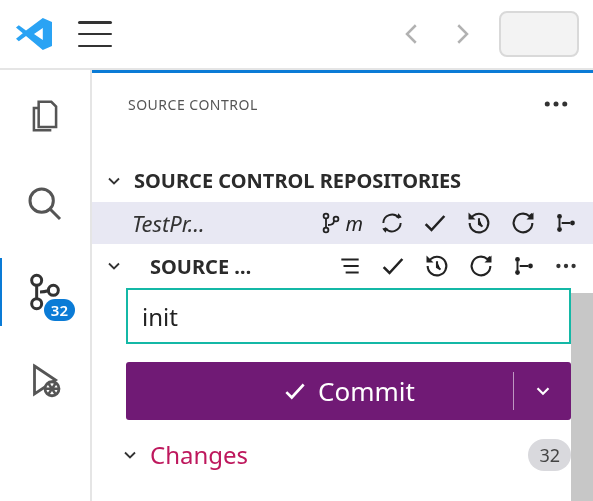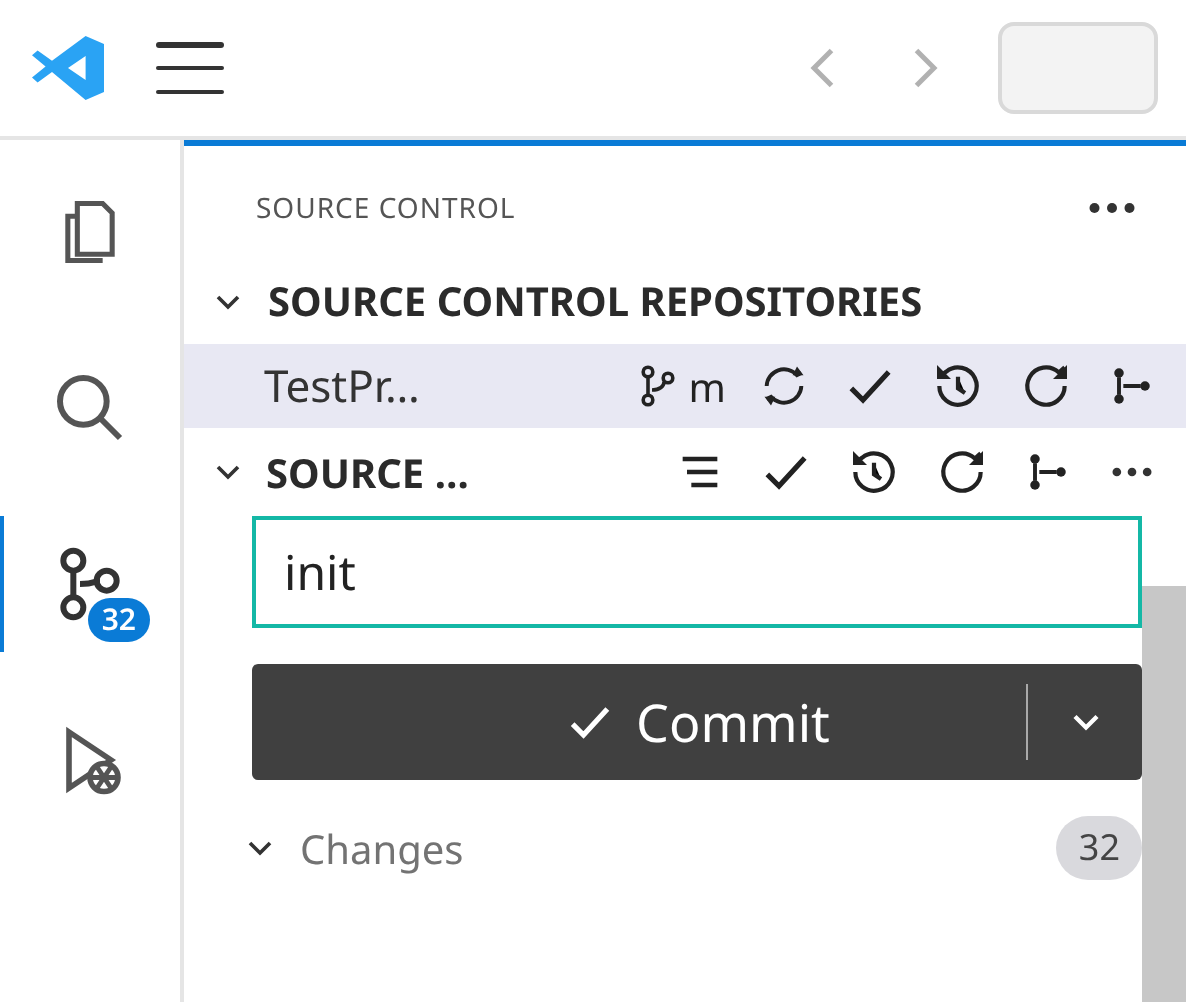--- a/index.html
+++ b/index.html
@@ -14,37 +14,37 @@
   .main { display: flex; height: calc(501px - 70px); position: relative; }
   .activitybar { width: 92px; border-right: 2px solid #e5e5e5; display: flex; flex-direction: column; align-items: center; padding-top: 24px; gap: 44px; }
   .activity-item { width: 44px; height: 44px; display: flex; align-items: center; justify-content: center; position: relative; color: #555; }
   .activity-item.active { color: #333; }
   .activity-indicator { position: absolute; left: -24px; top: -12px; bottom: -12px; width: 3px; background: #0a7bd6; }
   .badge { position: absolute; bottom: -7px; right: -8px; background: #0a7bd6; color: #fff; font-size: 15px; font-weight: 600; border-radius: 14px; padding: 2px 7px; line-height: 1.2; }
   .panel { flex: 1; min-width: 0; position: relative; border-top: 3px solid #0a7bd6; }
   .panel-header { display: flex; align-items: center; padding: 16px 22px 10px 36px; }
   .panel-title { font-size: 14px; letter-spacing: .5px; color: #555; }
   .more-icon { margin-left: auto; color: #333; }
-  .section-header { display: flex; align-items: center; padding: 8px 0 8px 12px; gap: 10px; }
+  .section-header { display: flex; align-items: center; padding: 8px 0 8px 12px; gap: 10px; margin-top: 30px; }
   .chev { width: 20px; height: 20px; flex: none; }
   .section-label { font-size: 20px; font-weight: 700; color: #2b2b2b; white-space: nowrap; overflow: hidden; text-overflow: ellipsis; flex: 1; min-width: 0; }
-  .repo-row { display: flex; align-items: center; background: #e8e8f3; padding: 6px 14px 6px 40px; gap: 14px; }
+  .repo-row { display: flex; align-items: center; background: #e8e8f3; padding: 6px 14px 6px 40px; gap: 14px; font-style: italic; }
   .repo-name { font-size: 22px; color: #333; white-space: nowrap; overflow: hidden; text-overflow: ellipsis; flex: 1; min-width: 0; }
   .icon-row { display: flex; align-items: center; gap: 16px; color: #222; }
   .icon-row svg, .icon-row .iconbtn { flex: none; }
   .iconbtn { cursor: pointer; display: inline-flex; align-items: center; justify-content: center; }
-  .section2 { display: flex; align-items: center; padding: 8px 14px 8px 12px; gap: 9px; }
+  .section2 { display: flex; align-items: center; padding: 8px 14px 8px 12px; gap: 26px; }
   .section2 .section-label { font-weight: 700; }
   .commit-area { padding: 0 22px 0 34px; position: relative; }
   .commit-input { width: 100%; height: 56px; border: 2px solid #14b8a6; background: #fff; font-size: 24px; padding: 0 14px; outline: none; color: #222; font-family: inherit; }
-  .commit-btn { margin-top: 18px; width: 100%; height: 58px; background: #404040; color: #fff; font-size: 26px; display: flex; align-items: center; justify-content: center; border-radius: 3px; cursor: pointer; position: relative; }
+  .commit-btn { margin-top: 18px; width: 100%; height: 58px; background: #701a75; color: #fff; font-size: 26px; display: flex; align-items: center; justify-content: center; border-radius: 3px; cursor: pointer; position: relative; }
   .commit-btn .check { margin-right: 10px; }
   .commit-btn .split { position: absolute; right: 0; top: 10px; bottom: 10px; width: 58px; border-left: 1px solid rgba(255,255,255,.55); display: flex; align-items: center; justify-content: center; }
   .changes-row { display: flex; align-items: center; padding: 18px 22px 0 28px; gap: 10px; }
-  .changes-label { font-size: 20px; color: #737373; flex: 1; }
+  .changes-label { font-size: 24px; color: #be185d; flex: 1; }
   .count-badge { background: #d9d9dd; color: #444; font-size: 18px; border-radius: 16px; padding: 4px 11px; }
   .scrollbar { position: absolute; right: 0; top: 220px; bottom: 0; width: 22px; background: #c7c7c7; }
 </style>
 </head>
 <body>
 
 <div class="titlebar">
   <svg class="vscode-logo" viewBox="0 0 100 100">
     <path fill="#2aa3f4" d="M72 10 L95 20 L95 80 L72 90 L30 55 L12 68 L5 62 L22 48 L5 34 L12 28 L30 41 Z M72 35 L50 50 L72 65 Z"></path>
   </svg>

